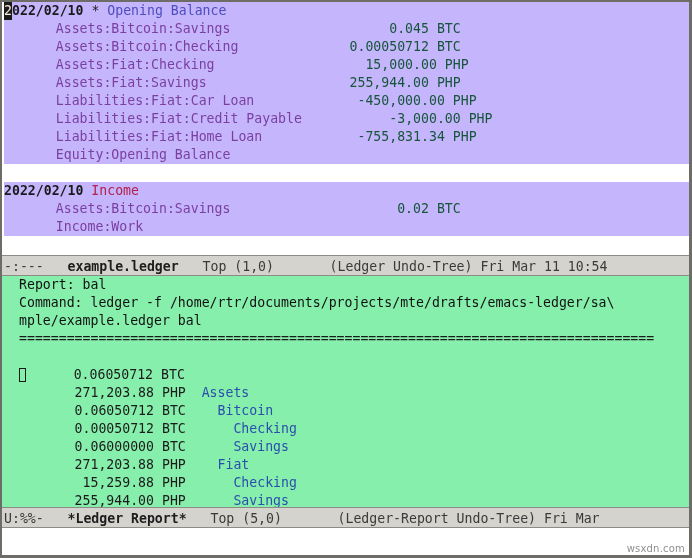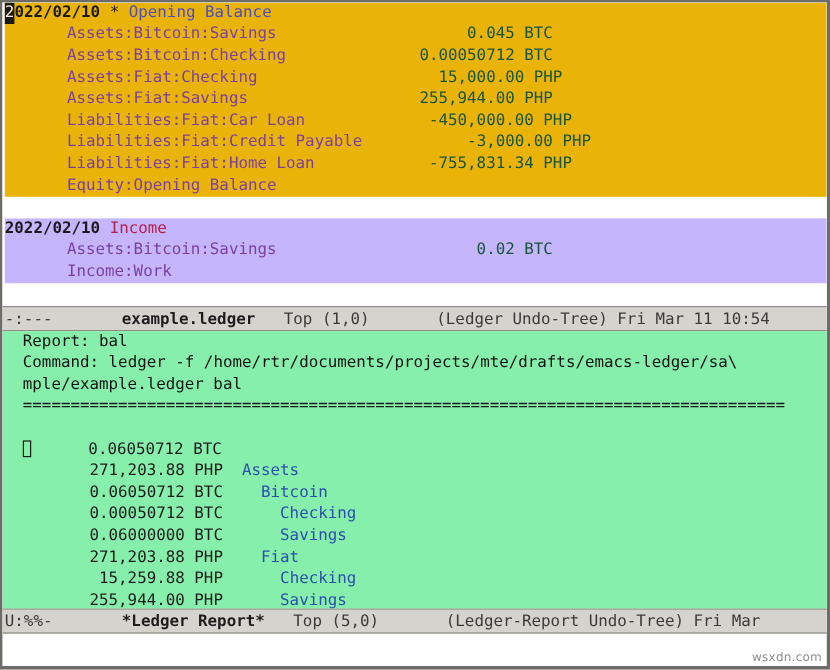--- a/index.html
+++ b/index.html
@@ -41,21 +41,21 @@
   }
 
   
   #ledger-window {
     height: 253px;
     background: #ffffff;
     padding-left: 2px;
     box-sizing: border-box;
   }
   #xact-opening {
-    background: #eab308;
+    background: #c4b5fd;
   }
   #xact-income {
     background: #c4b5fd;
   }
   .blank-row { height: 18px; }
 
   
   .c-date      { color: #1a1a1a; font-weight: bold; }
   .c-star      { color: #1a1a1a; }
   .c-payee-blu { color: #4d4dbd; }
@@ -91,21 +91,21 @@
     font-size: 13.2px;
     white-space: pre;
     background: #d5d3cd;
     border-top: 1px solid #8d8b85;
     border-bottom: 1px solid #8d8b85;
     color: #1d1d1d;
     overflow: hidden;
     box-sizing: border-box;
     padding-left: 2px;
   }
-  .modeline .ml-bold { font-weight: bold; margin-left: 34px; }
+  .modeline .ml-bold { font-weight: bold; }
   .modeline .ml-dim  { color: #3a3a3a; }
 
   
   #report-window {
     height: 231px;
     background: #86efac;
     padding-left: 17px;
     box-sizing: border-box;
     position: relative;
   }

